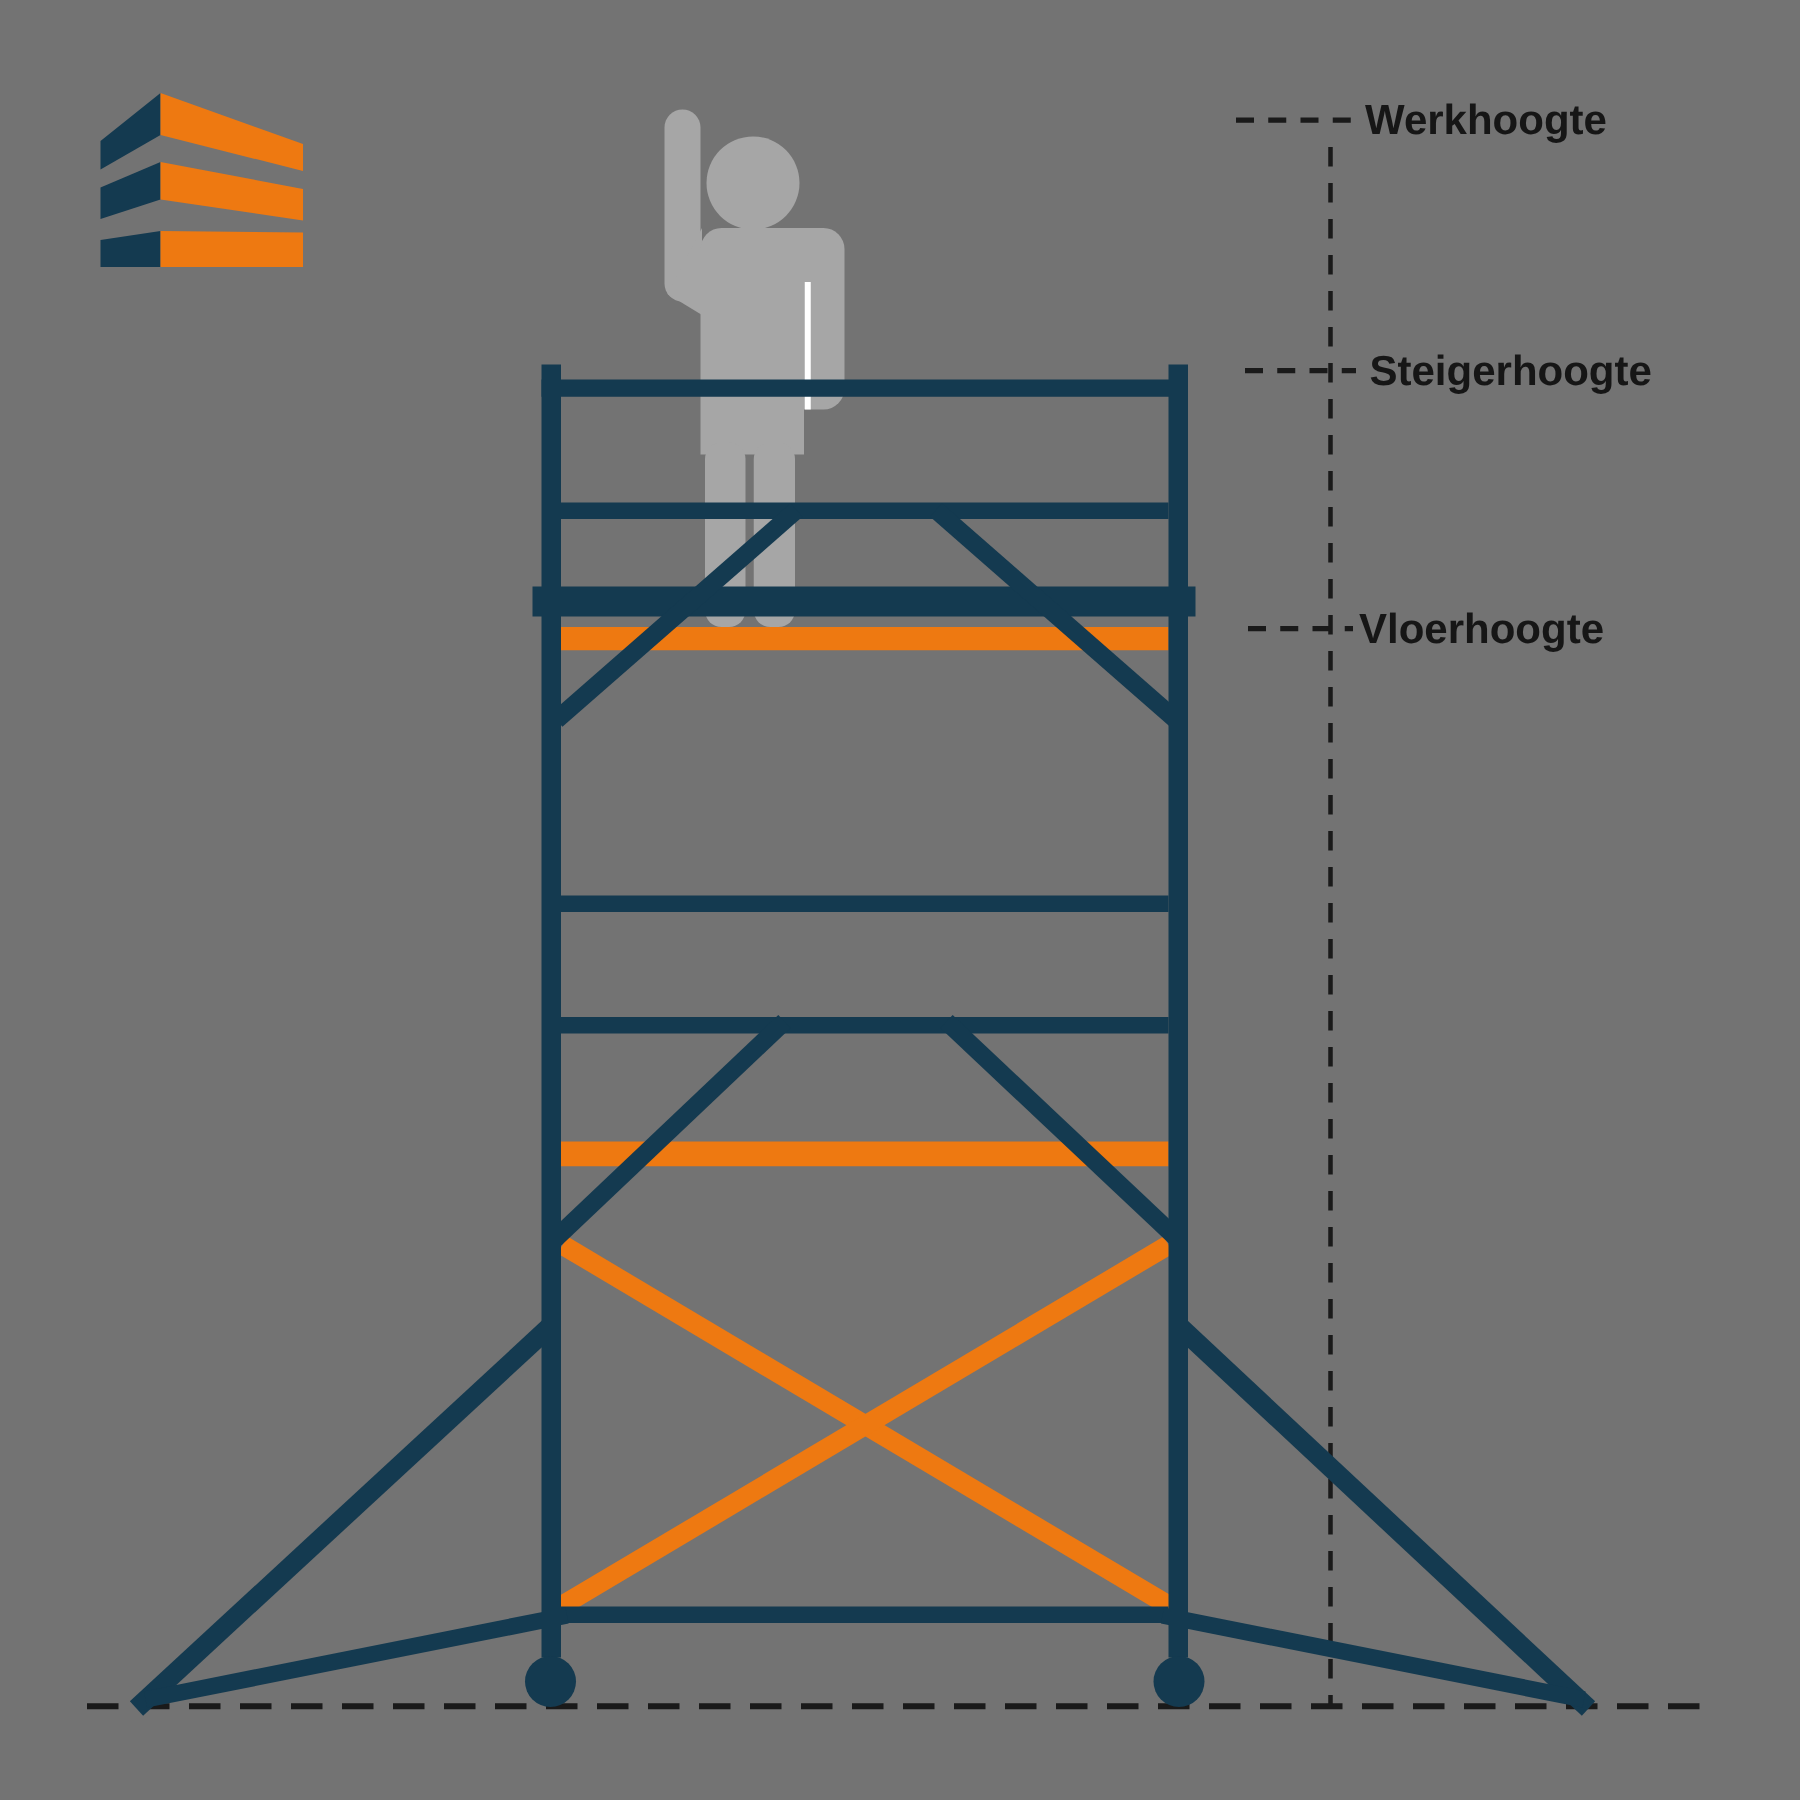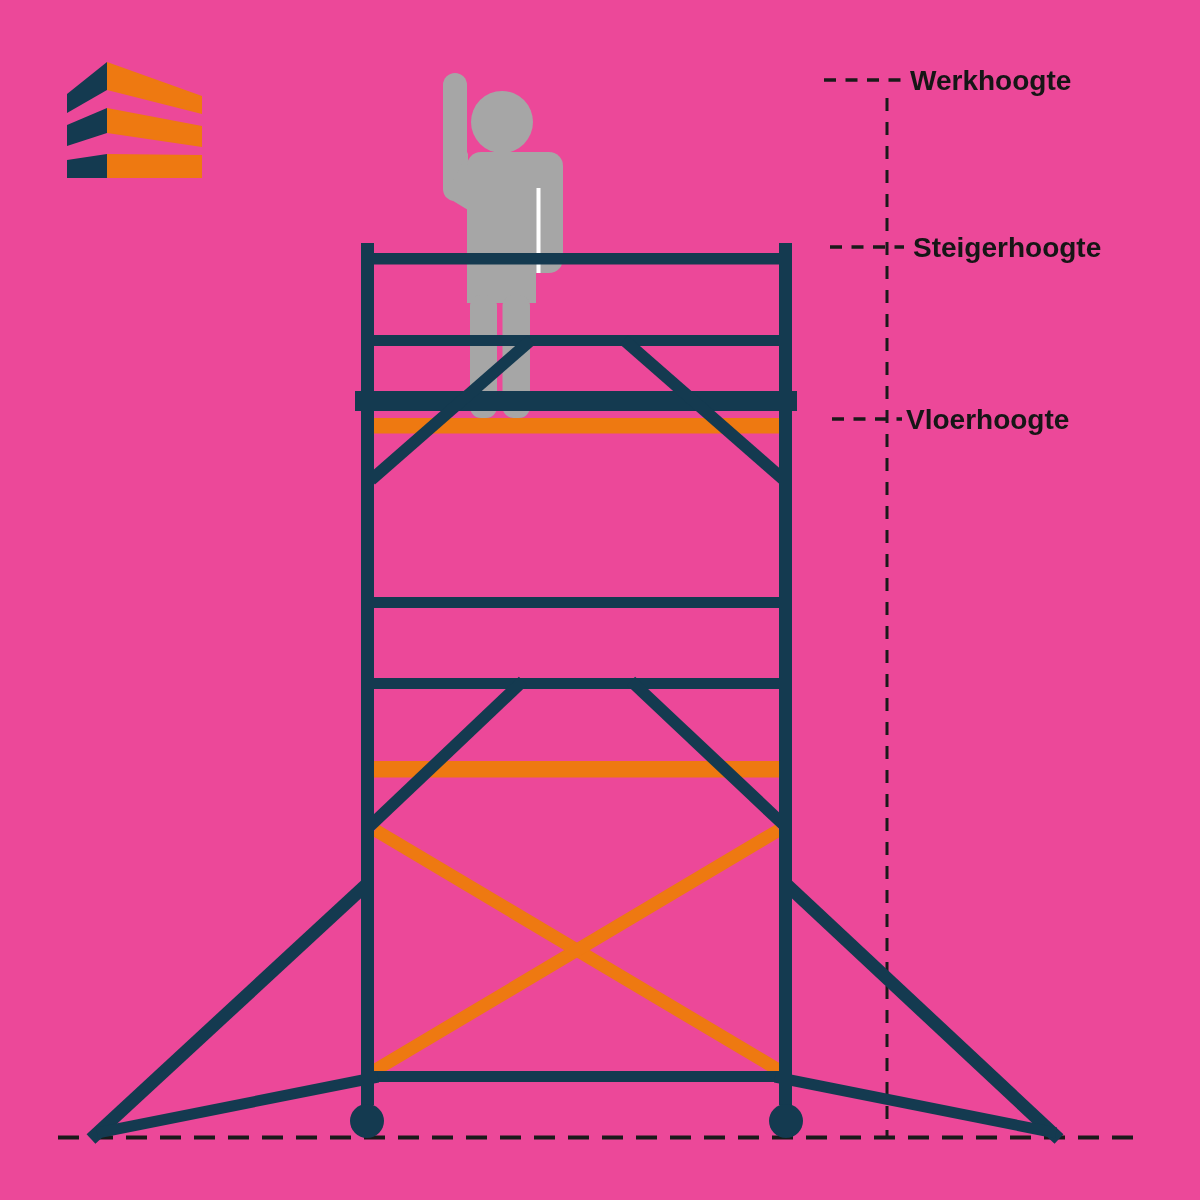--- a/index.html
+++ b/index.html
@@ -3,21 +3,21 @@
 <meta charset="utf-8">
 <style>
   :root{
     --navy:#143A50;
     --orange:#EE7911;
     --person-gray:#A6A6A6;
     --dash-black:#1A1A1A;
     --label-black:#161616;
   }
   html,body{margin:0;padding:0;background:#fff;}
-  .canvas{position:relative;width:1200px;height:1200px;background:#ec4899;overflow:hidden;}
+  .canvas{position:relative;width:1200px;height:1200px;background:#737373;overflow:hidden;}
   svg{display:block;}
   .navy-f{fill:var(--navy);}
   .orange-f{fill:var(--orange);}
   .gray-f{fill:var(--person-gray);}
   .white-f{fill:#ffffff;}
   .navy-s{stroke:var(--navy);fill:none;}
   .orange-s{stroke:var(--orange);fill:none;}
   .dash-s{stroke:var(--dash-black);fill:none;}
   .label{
     font-family:"Liberation Sans","DejaVu Sans",sans-serif;

